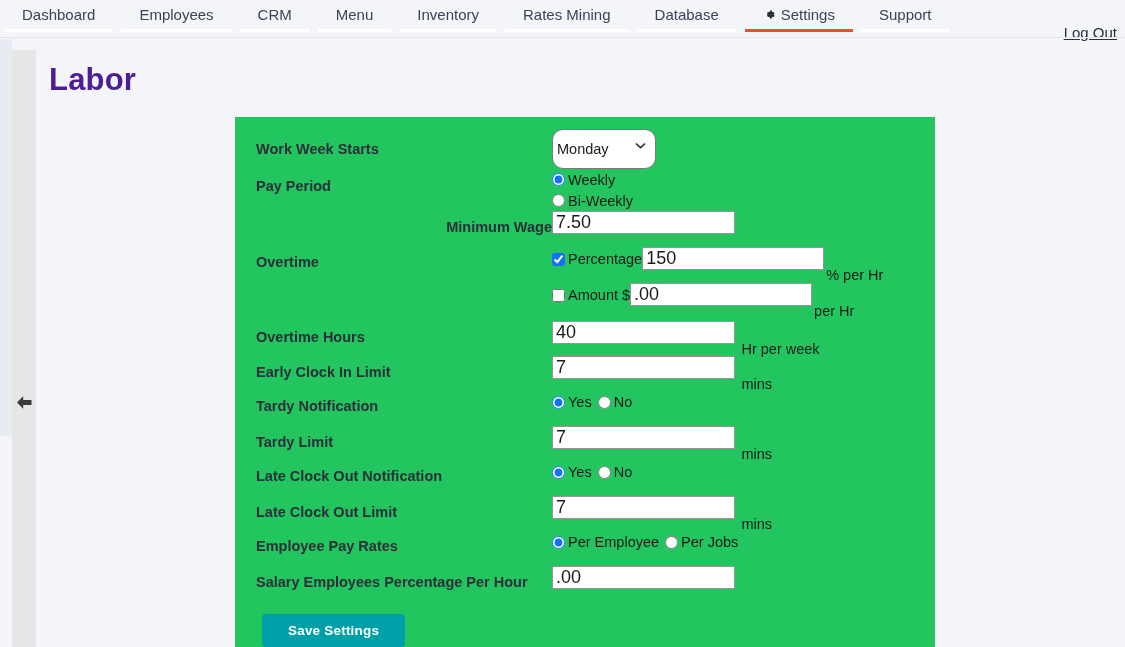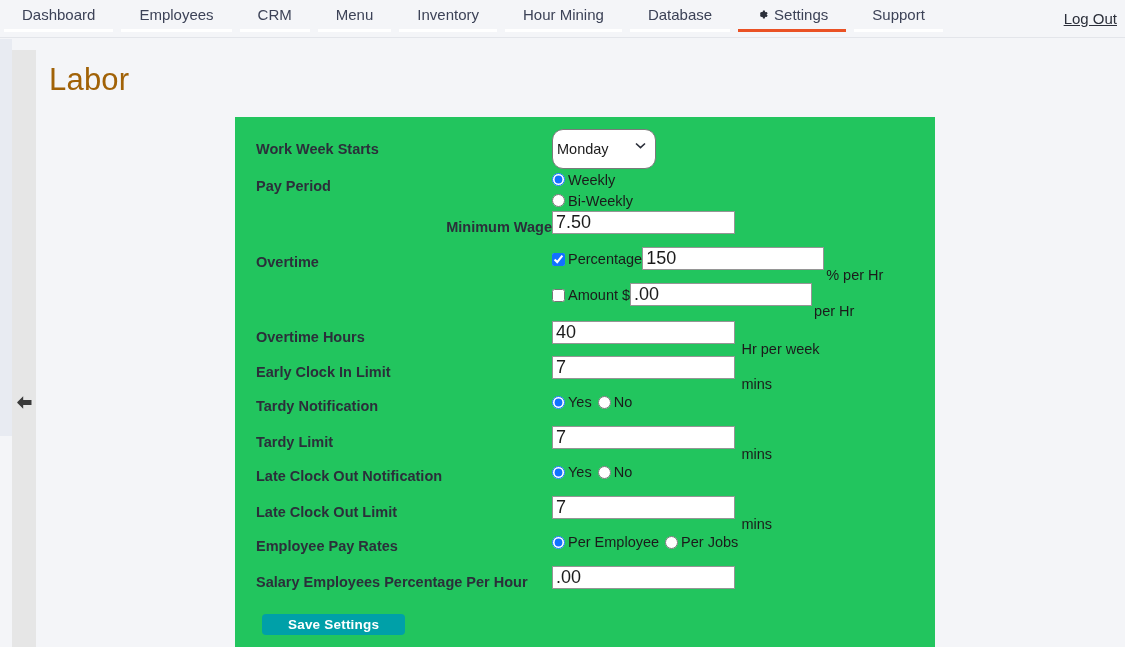--- a/index.html
+++ b/index.html
@@ -56,21 +56,21 @@
   .navbar-rule {
     position: absolute;
     left: 0; right: 0;
     bottom: 0;
     height: 1px;
     background: #e3e5ea;
   }
   .logout {
     position: absolute;
     right: 8px;
-    top: 6px;
+    top: 20px;
     font-size: 15px;
     color: #2b2f3a;
     text-decoration: underline;
     line-height: 26px;
     cursor: pointer;
   }
 
   
   .sidebar-zone {
     position: absolute;
@@ -98,22 +98,22 @@
     justify-content: center;
     cursor: pointer;
   }
   .sidebar-toggle svg { display: block; }
 
   
   .page-title {
     position: absolute;
     left: 49px; top: 62px;
     font-size: 31px;
-    font-weight: normal;
-    color: #a16207;
+    font-weight: bold;
+    color: #4c1d95;
     letter-spacing: 0.2px;
     text-align: right;
   }
 
   
   .card {
     position: absolute;
     left: 235px; top: 117px;
     width: 700px;
     height: 530px;
@@ -239,21 +239,21 @@
 
   .save-wrap { padding: 13px 0 0 27px; }
   .save-btn {
     background: #00a0a8;
     color: #ffffff;
     border: none;
     border-radius: 4px;
     font-family: "Liberation Sans", sans-serif;
     font-size: 13.5px;
     font-weight: bold;
-    padding: 3px 26px;
+    padding: 9px 26px;
     cursor: pointer;
     letter-spacing: 0.2px;
   }
 </style>
 </head>
 <body>
 
 <div class="navbar">
   <div class="nav-tabs">
 
@@ -276,21 +276,21 @@
       <span>Menu</span>
       <span class="tab-underline"></span>
     </div>
 
     <div class="nav-tab">
       <span>Inventory</span>
       <span class="tab-underline"></span>
     </div>
 
     <div class="nav-tab">
-      <span>Hour Mining</span>
+      <span>Rates Mining</span>
       <span class="tab-underline"></span>
     </div>
 
     <div class="nav-tab">
       <span>Database</span>
       <span class="tab-underline"></span>
     </div>
 
     <div class="nav-tab active">
       <span class="gear">

